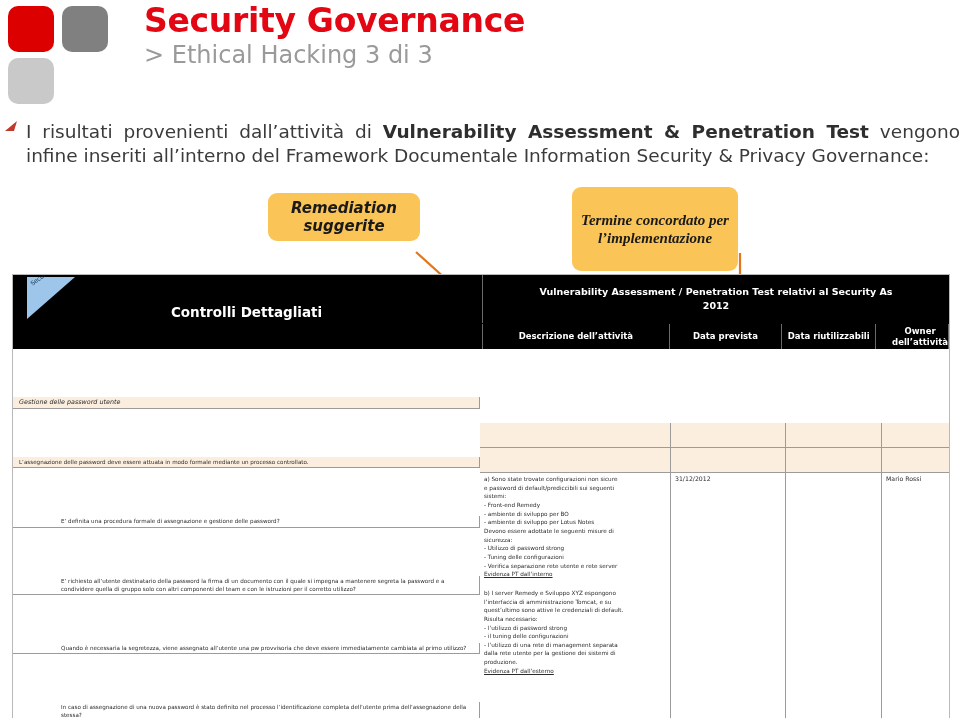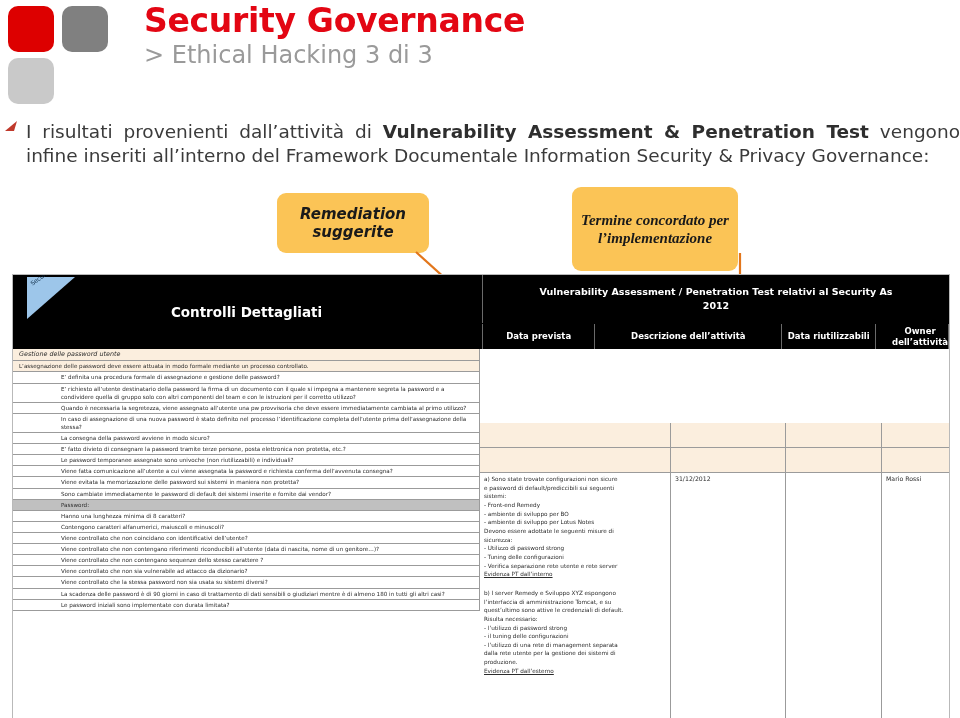--- a/index.html
+++ b/index.html
@@ -37,21 +37,21 @@
   }
   #body-text b{font-weight:bold;color:#2e2e2e;}
 
   
   .callout{
     position:absolute;background:#fbc456;border-radius:9px;
     color:#1a1a1a;font-weight:bold;font-style:italic;
     font-size:15px;line-height:1.22;text-align:center;
     display:flex;align-items:center;justify-content:center;
   }
-  #callout-remediation{left:277px;top:193px;width:152px;height:60px;}
+  #callout-remediation{left:268px;top:193px;width:152px;height:48px;}
   #callout-termine{left:572px;top:187px;width:166px;height:84px;font-family:Liberation Serif, serif;}
 
   
   .connector{position:absolute;pointer-events:none;}
   .dot{position:absolute;background:#e2761b;border-radius:50%;}
 
   
   #table-shot{
     position:absolute;left:12px;top:274px;width:936px;height:444px;
     background:#ffffff;overflow:hidden;border:1px solid #b9b9b9;
@@ -90,21 +90,21 @@
     color:#ffffff;font-size:8.5px;font-weight:bold;line-height:1.2;
     border-right:1px solid #6a6a6a;background:#000;
   }
   .ch-desc{width:190px;}
   .ch-prev{width:114px;}
   .ch-ripi{width:95px;}
   .ch-owner{flex:1;margin-left:16px;}
 
   
   #tbl-body{position:absolute;left:0;top:74px;right:0;bottom:0;background:#fff;}
-  .trow{display:flex;border-bottom:1px solid #9b9b9b;}
+  .trow{display:flex;border-bottom:1px solid #9b9b9b;margin-top:48px;}
   .cell-left{
     width:467px;box-sizing:border-box;
     border-right:1px solid #9b9b9b;
     padding:1px 4px 1px 6px;
     font-size:5.6px;color:#2b2b2b;line-height:1.45;
   }
   .cell-left.indent{padding-left:48px;}
   .cell-left.sect{font-style:italic;font-size:6.4px;}
   .row-beige{background:#fbeede;}
   .row-gray{background:#c0c0c0;}
@@ -167,22 +167,22 @@
     <div id="corner-label">Security Assessment</div>
 
     <div id="hdr-left">Controlli Dettagliati</div>
 
     <div id="hdr-right">
       <span>Vulnerability Assessment / Penetration Test relativi al Security As</span>
       <span>2012</span>
     </div>
 
     <div id="colhdr-row">
+      <div class="ch ch-desc">Descrizione dell’attività</div>
       <div class="ch ch-prev">Data prevista</div>
-      <div class="ch ch-desc">Descrizione dell’attività</div>
       <div class="ch ch-ripi">Data riutilizzabili</div>
       <div class="ch ch-owner">Owner dell’attività</div>
     </div>
   </div>
 
   <div id="tbl-body">
 
     <div style="width:467px;">
       <div class="trow">
           <div class="cell-left sect row-beige">Gestione delle password utente</div>

